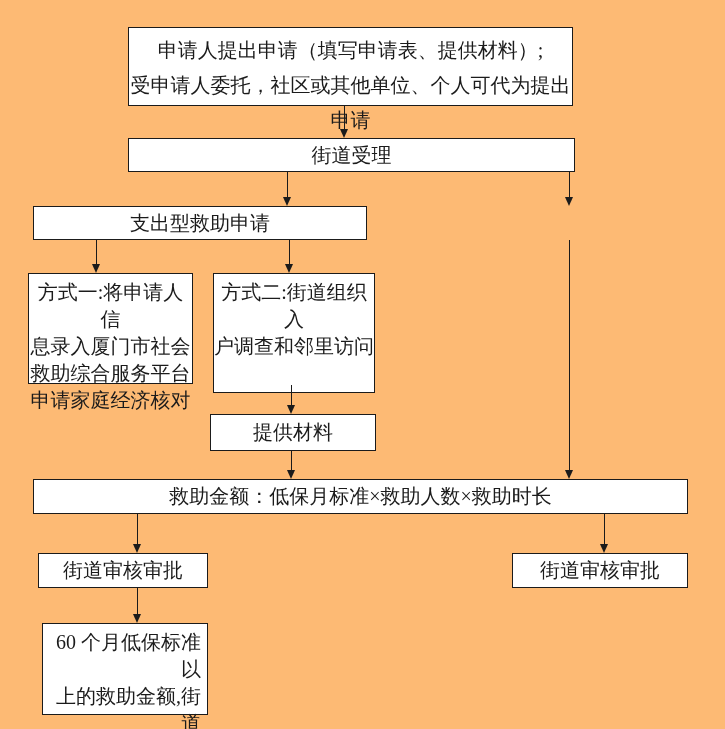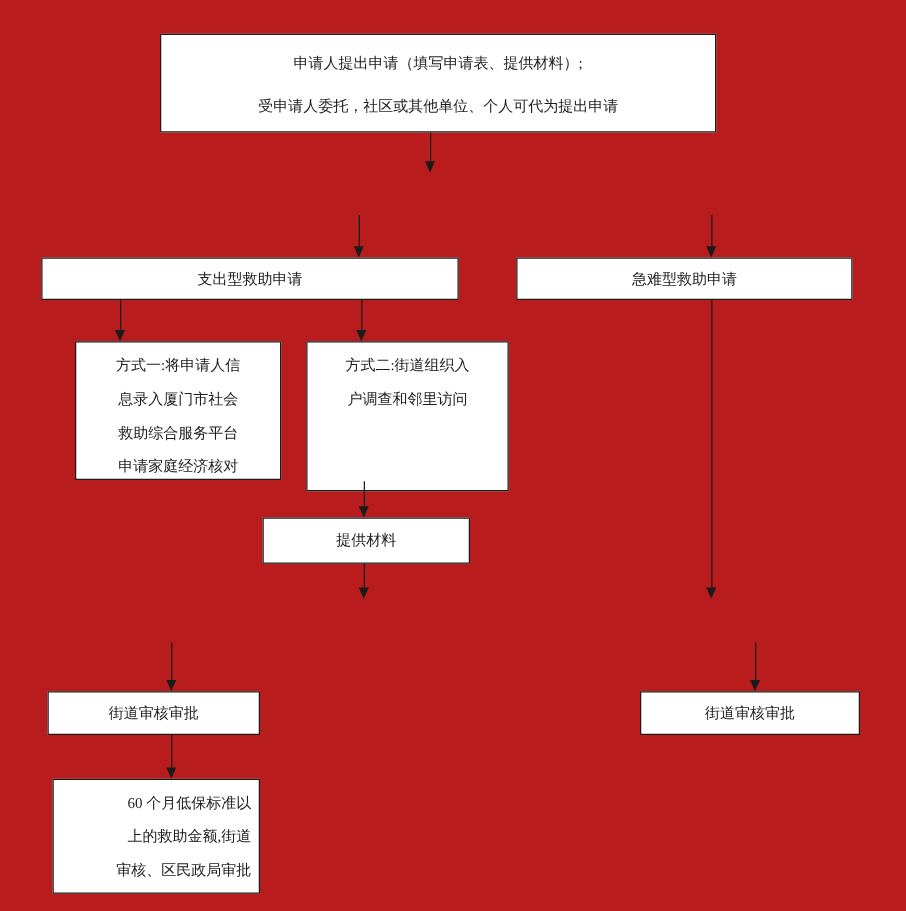--- a/index.html
+++ b/index.html
@@ -1,59 +1,60 @@
 <!DOCTYPE html>
 <html><head>
 <meta charset="utf-8">
 <style>
   html,body{margin:0;padding:0;background:#ffffff;}
   .stage{
-    position:relative;width:725px;height:729px;background:#b91c1c;
+    position:relative;width:725px;height:729px;background:#fdba74;
     font-family:"Liberation Serif","DejaVu Serif",serif;
-    color:#1b1b1b;font-size:12px;overflow:hidden;
+    color:#1b1b1b;font-size:20px;overflow:hidden;
   }
   .node{
     position:absolute;box-sizing:border-box;
     border:1.5px solid #1b1b1b;background:#ffffff;
     white-space:pre-line;text-align:center;
   }
   .vcenter{display:flex;align-items:center;justify-content:center;}
   .apply{line-height:35px;padding-top:5px;}
-  .multi{line-height:27px;padding-top:5px;margin-left:32px;}
+  .multi{line-height:27px;padding-top:5px;}
   .final{text-align:right;line-height:27px;padding:5px 6px 0 11px;}
   .varrow{position:absolute;width:0;border-left:1.6px solid #1b1b1b;}
   .varrow::after{
     content:"";position:absolute;left:-5.4px;bottom:-9px;
     width:0;height:0;border:4.5px solid transparent;
     border-top:9px solid #1b1b1b;border-bottom:none;
   }
 </style>
 </head>
 <body>
 
 <div class="stage">
 
   <div class="node apply" style="left:128px;top:27px;width:445px;height:79px">申请人提出申请（填写申请表、提供材料）;
 受申请人委托，社区或其他单位、个人可代为提出申请</div>
 
+  <div class="node vcenter" style="left:128px;top:138px;width:447px;height:34px">街道受理</div>
 
   <div class="node vcenter" style="left:33px;top:206px;width:334px;height:34px">支出型救助申请</div>
 
-  <div class="node vcenter" style="left:413px;top:206px;width:269px;height:34px">急难型救助申请</div>
 
   <div class="node multi" style="left:28px;top:273px;width:165px;height:111px">方式一:将申请人信
 息录入厦门市社会
 救助综合服务平台
 申请家庭经济核对</div>
 
   <div class="node multi" style="left:213px;top:273px;width:162px;height:120px">方式二:街道组织入
 户调查和邻里访问</div>
 
   <div class="node vcenter" style="left:210px;top:414px;width:166px;height:37px">提供材料</div>
 
+  <div class="node vcenter" style="left:33px;top:479px;width:655px;height:35px">救助金额：低保月标准×救助人数×救助时长</div>
 
   <div class="node vcenter" style="left:38px;top:553px;width:170px;height:35px">街道审核审批</div>
 
   <div class="node vcenter" style="left:512px;top:553px;width:176px;height:35px">街道审核审批</div>
 
   <div class="node final" style="left:42px;top:623px;width:166px;height:92px">60 个月低保标准以
 上的救助金额,街道
 审核、区民政局审批</div>
 
   <div class="varrow" style="left:344px;top:106px;height:23px"></div>

